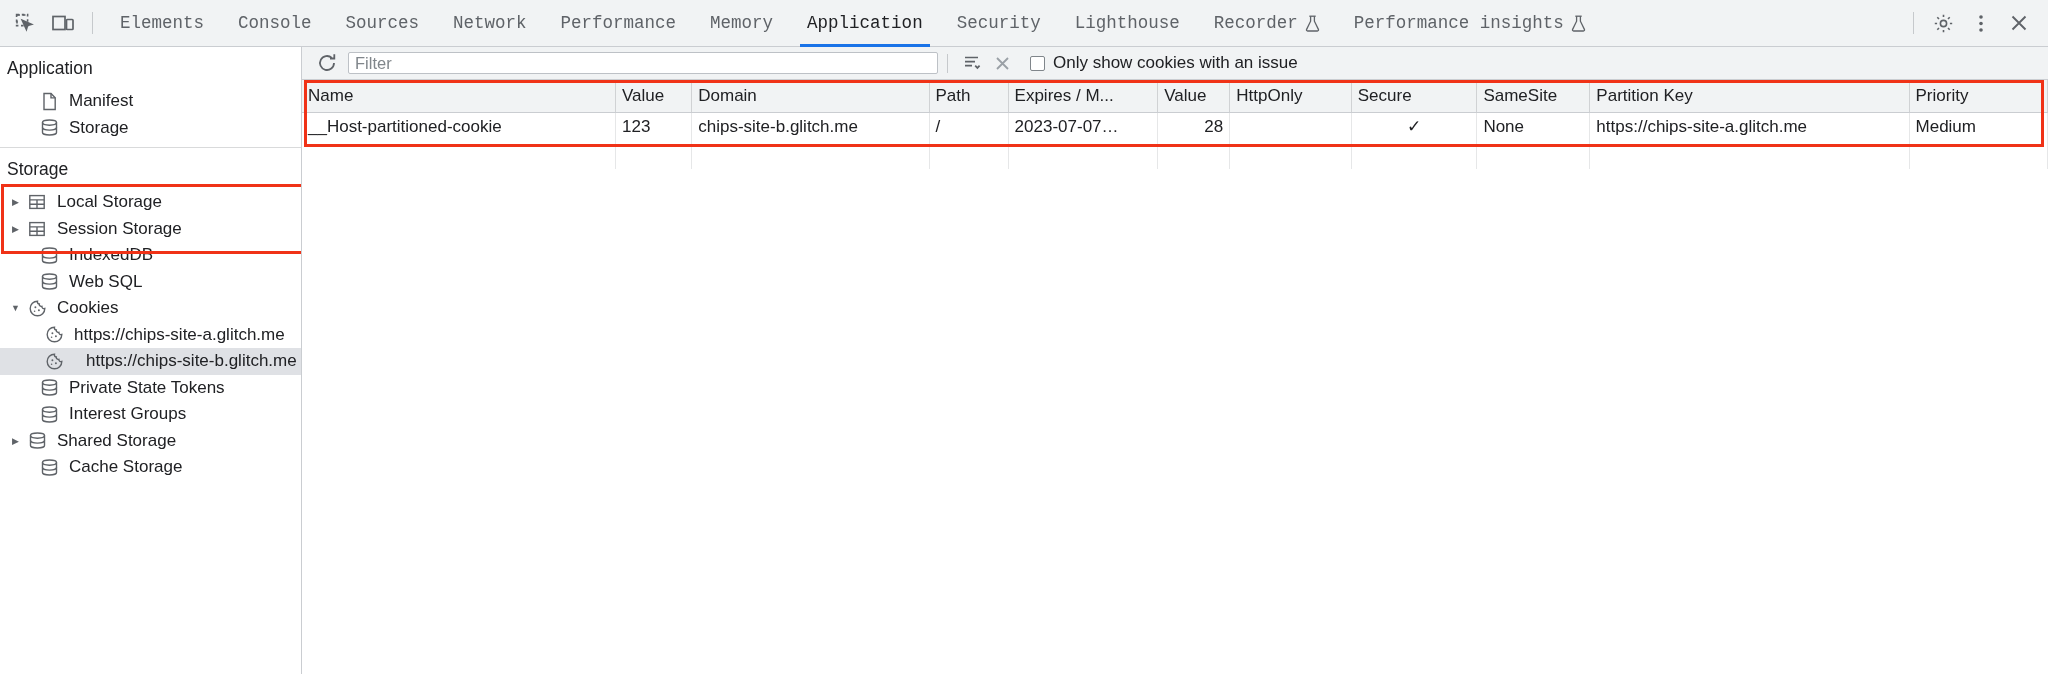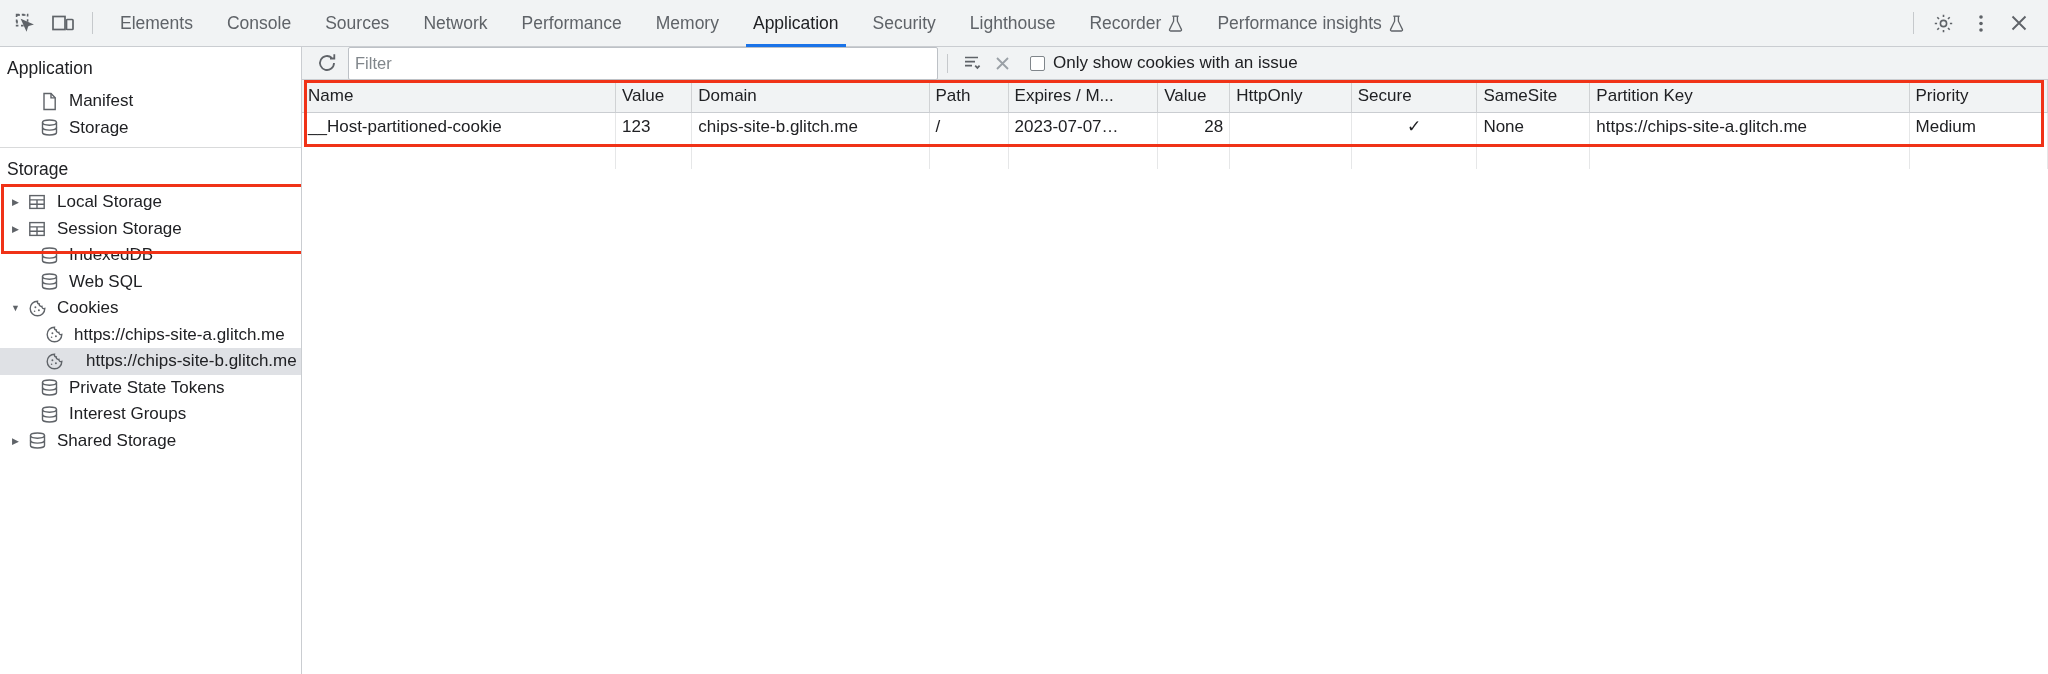--- a/index.html
+++ b/index.html
@@ -20,21 +20,21 @@
     display: flex; align-items: center;
     padding: 0 10px 0 6px;
     position: relative;
   }
   .tb-icon {
     width: 38px; height: 34px;
     display: flex; align-items: center; justify-content: center;
     color: #5f6368; border-radius: 3px;
   }
   .tb-sep { width: 1px; height: 22px; background: #c6c9cc; margin: 0 10px; }
-  .tabs { display: flex; align-items: stretch; height: 47px; }
+  .tabs { display: flex; align-items: stretch; height: 47px; font-family: Liberation Mono, monospace; }
   .tab {
     display: flex; align-items: center; gap: 7px;
     padding: 0 17px; height: 47px;
     font-size: 17.5px; color: #5f6368;
     position: relative; white-space: nowrap;
   }
   .tab.active { color: #202124; }
   .tab.active::after {
     content: ""; position: absolute; left: 10px; right: 10px; bottom: 0;
     height: 3px; background: #1a73e8;
@@ -85,21 +85,21 @@
     background: #f1f3f4;
     border-bottom: 1px solid #cacdd1;
     display: flex; align-items: center; gap: 0;
     padding: 0 8px 0 10px;
   }
   .fb-btn {
     width: 30px; height: 26px; display: flex; align-items: center; justify-content: center;
     color: #5f6368; border-radius: 3px;
   }
   .filter-input {
-    flex: 0 0 590px; height: 33px; margin-left: 6px;
+    flex: 0 0 590px; height: 22px; margin-left: 6px;
     border: 1px solid #bdc1c6; background: #fff; border-radius: 2px;
     font-size: 16.5px; color: #202124; padding: 0 6px;
     font-family: "Liberation Sans", sans-serif;
   }
   .filter-input::placeholder { color: #80868b; }
   .fb-sep { width: 1px; height: 19px; background: #c6c9cc; margin: 0 9px; }
   .fb-check { display: flex; align-items: center; gap: 8px; margin-left: 13px; font-size: 17px; color: #202124; }
   .cbox {
     width: 15px; height: 15px; border: 1px solid #80868b; border-radius: 2px; background: #fff;
   }
@@ -363,20 +363,30 @@
         <span class="sicon">
           <svg width="19" height="19" viewBox="0 0 19 19" fill="none" stroke="#5f6368" stroke-width="1.4">
             <ellipse cx="9.5" cy="4.6" rx="7" ry="2.6"></ellipse>
             <path d="M2.5 4.6v9.8c0 1.4 3.1 2.6 7 2.6s7-1.2 7-2.6V4.6"></path>
             <path d="M2.5 9.5c0 1.4 3.1 2.6 7 2.6s7-1.2 7-2.6"></path>
           </svg>
         </span>
         <span class="slabel">Shared Storage</span>
       </div>
 
+      <div class="sb-item indent-2">
+        <span class="sicon">
+          <svg width="19" height="19" viewBox="0 0 19 19" fill="none" stroke="#5f6368" stroke-width="1.4">
+            <ellipse cx="9.5" cy="4.6" rx="7" ry="2.6"></ellipse>
+            <path d="M2.5 4.6v9.8c0 1.4 3.1 2.6 7 2.6s7-1.2 7-2.6V4.6"></path>
+            <path d="M2.5 9.5c0 1.4 3.1 2.6 7 2.6s7-1.2 7-2.6"></path>
+          </svg>
+        </span>
+        <span class="slabel">Cache Storage</span>
+      </div>
 
       <div class="annot" style="left:1px; top:137px; width:305px; height:70px;"></div>
     </div>
 
     <div class="main">
 
       <div class="filterbar">
         <div class="fb-btn">
           <svg width="22" height="22" viewBox="0 0 22 22" fill="none" stroke="#5f6368" stroke-width="1.8">
             <path d="M18 11a7 7 0 11-2.2-5.1"></path>

